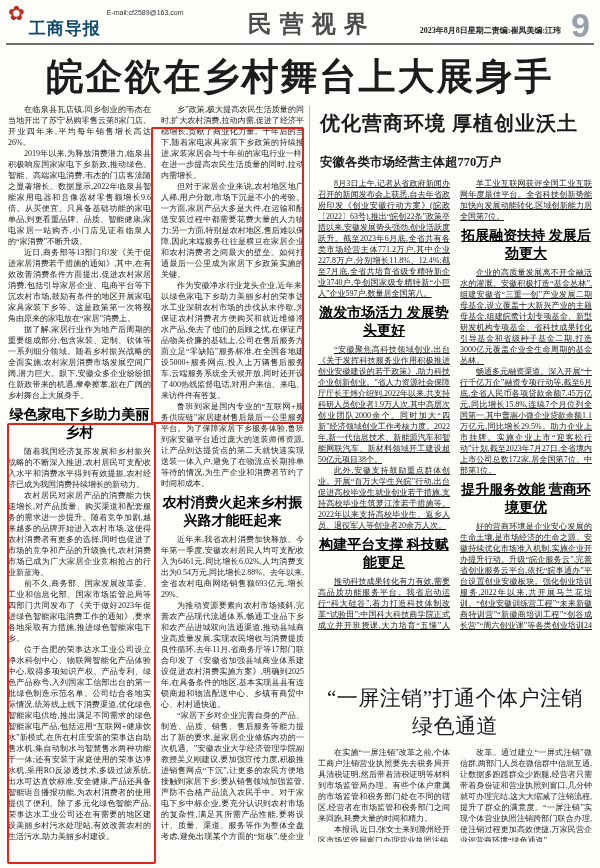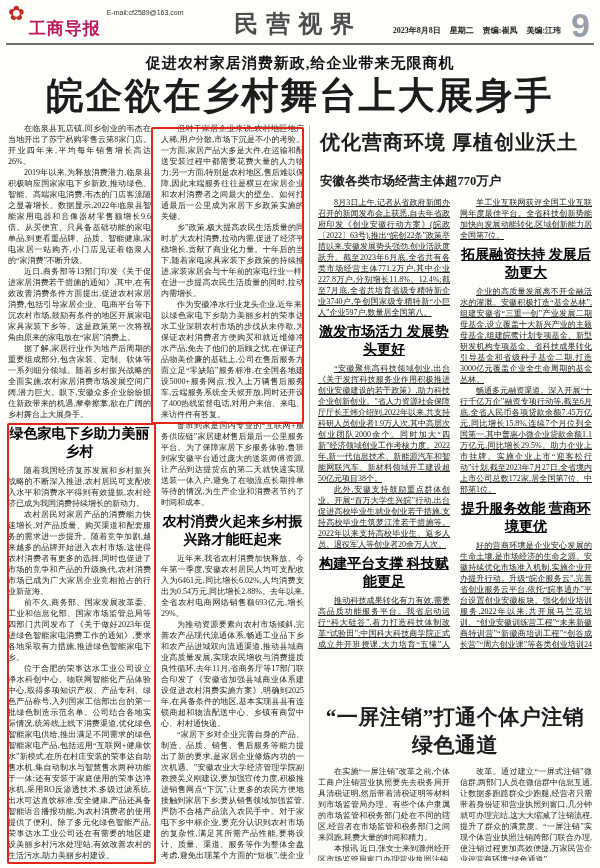--- a/index.html
+++ b/index.html
@@ -6,25 +6,25 @@
   html,body { background:#e8e8e8; }
   .page {
     position:relative; width:600px; height:868px; margin:0 auto;
     background:#fdfdfa; overflow:hidden; color:#1c1c1c;
     font-family:"Liberation Serif","DejaVu Serif",serif;
   }
   
   .masthead { height:40px; padding:10px 10px 0 8px; display:flex; align-items:flex-end; justify-content:space-between; }
   .mast-left { display:flex; align-items:center; gap:4px; }
   .logo-icon { color:#c42b23; font-size:20px; line-height:20px; }
-  .paper-name { color:#be185d; font-weight:bold; font-size:17px; letter-spacing:1px; font-family:"Liberation Serif",serif;margin-top:32px; }
+  .paper-name { color:#0c4a6e; font-weight:bold; font-size:17px; letter-spacing:1px; font-family:"Liberation Serif",serif;margin-top:32px; }
   .email { font-size:7px; color:#333; margin-left:2px; font-family:"Liberation Sans",sans-serif; }
   .mast-center { font-size:24px; font-weight:bold; color:#4c4c4c; letter-spacing:8px; transform:translateX(10px); }
   .mast-right { display:flex; align-items:flex-end; gap:10px; }
-  .mast-meta { font-size:8px; font-weight:bold; color:#222; display:flex; gap:9px; padding-bottom:4px; }
+  .mast-meta { font-size:8px; font-weight:bold; color:#222; display:flex; padding-bottom:4px; }
   .page-num { font-size:34px; line-height:30px; font-weight:bold; color:#98a0ab; font-family:"Liberation Sans",sans-serif; }
   .rule { border-top:2px solid #6d6d6d; margin:3px 6px 0 6px; }
   
   .lead { text-align:center; padding-top:9px; }
   .kicker { font-size:15px; font-weight:bold; color:#111; letter-spacing:1px; }
   .headline { font-size:37px; line-height:42px; font-weight:900; letter-spacing:2px; margin-top:2px; }
   
   .content { display:flex; padding:6px 8px 0 8px; height:744px; }
   .left-half { display:flex; width:296px; flex:0 0 296px; }
   .left-half .col { width:143px; overflow:hidden; }
@@ -32,21 +32,21 @@
   .vdiv { width:1px; background:#b9b9b9; margin:2px 5px 6px 5px; }
   .right-half { flex:1; display:flex; flex-direction:column; overflow:hidden; padding-left:3px;gap:42px; }
   .biz { height:528px; overflow:hidden; }
   .biz-title { font-size:20px; font-weight:900; letter-spacing:1px; margin:6px 0 3px 2px; }
   .biz-sub { font-size:12.5px; font-weight:bold; margin:17px 0 7px 2px; }
   .cols { display:flex; }
   .cols .col { width:140px; overflow:hidden; }
   .cols .col + .col { margin-left:10px; }
   .biz .cols .col { height:456px;text-decoration:underline; }
   .notice { flex:1; overflow:hidden; }
-  .notice-title { font-size:21px; font-weight:700; text-align:center; letter-spacing:0.5px; margin:10px 0 7px 0; }
+  .notice-title { font-size:21px; font-weight:400; text-align:center; letter-spacing:0.5px; margin:10px 0 7px 0; }
   .notice .cols .col { height:168px; }
   
   .para { font-size:8px; line-height:11px; text-align:justify; text-indent:2em; color:#242424; }
   .subhead { font-size:14px; font-weight:bold; text-align:center; margin:5px 0 4px 0; color:#000; }
   
   .hl { position:absolute; border:2px solid #e3261c; border-radius:2px; pointer-events:none; }
   .hl-col2-top { left:151px; top:127px; width:153px; height:297px; }
   .hl-col1-bottom { left:7px;  top:423px; width:149px; height:441px; }
 </style>
 </head>
@@ -67,42 +67,41 @@
         <span>星期二</span>
         <span>责编:崔凤</span>
         <span>美编:江玮</span>
       </div>
       <span class="page-num">9</span>
     </div>
   </header>
   <div class="rule"></div>
 
   <div class="lead">
-    <div class="kicker">促进农村家居消费新政,给企业带来无限商机</div>
     <h1 class="headline">皖企欲在乡村舞台上大展身手</h1>
   </div>
 
   <div class="content">
 
     <section class="left-half">
       <div class="col">
           <p class="para">在临泉县瓦店镇,回乡创业的韦杰在当地开出了苏宁易购零售云第8家门店。开业四年来,平均每年销售增长高达26%。</p>
           <p class="para">2019年以来,为释放消费潜力,临泉县积极响应国家家电下乡新政,推动绿色、智能、高端家电消费,韦杰的门店客流随之显著增长。数据显示,2022年临泉县智能家用电器和音像器材零售额增长9.6倍。从买便宜、只具备基础功能的家电单品,到更看重品牌、品质、智能健康,家电家居一站购齐,小门店见证着临泉人的“家消费”不断升级。</p>
           <p class="para">近日,商务部等13部门印发《关于促进家居消费若干措施的通知》,其中,在有效改善消费条件方面提出,促进农村家居消费,包括引导家居企业、电商平台等下沉农村市场,鼓励有条件的地区开展家电家具家装下乡等。这是政策第一次将视角由原来的家电放在“家居”消费上。</p>
           <p class="para">据了解,家居行业作为地产后周期的重要组成部分,包含家装、定制、软体等一系列细分领域。随着乡村振兴战略的全面实施,农村家居消费市场发展空间广阔,潜力巨大。眼下,安徽众多企业纷纷抓住新政带来的机遇,摩拳擦掌,欲在广阔的乡村舞台上大展身手。</p>
           <h3 class="subhead">绿色家电下乡助力美丽乡村</h3>
           <p class="para">随着我国经济复苏发展和乡村振兴战略的不断深入推进,农村居民可支配收入水平和消费水平得到有效提振,农村经济已成为我国消费持续增长的新动力。</p>
           <p class="para">农村居民对家居产品的消费能力快速增长,对产品质量、购买渠道和配套服务的需求进一步提升。随着竞争加剧,越来越多的品牌开始进入农村市场,这使得农村消费者有更多的选择,同时也促进了市场的竞争和产品的升级换代,农村消费市场已成为广大家居企业竞相抢占的行业新蓝海。</p>
           <p class="para">前不久,商务部、国家发展改革委、工业和信息化部、国家市场监管总局等四部门共同发布了《关于做好2023年促进绿色智能家电消费工作的通知》,要求各地采取有力措施,推进绿色智能家电下乡。</p>
           <p class="para">位于合肥的荣事达水工业公司设立净水科创中心、物联网智能化产品体验中心,取得多项知识产权、产品专利、绿色产品称号,入列国家工信部出台的第一批绿色制造示范名单。公司结合各地实际情况,统筹线上线下消费渠道,优化绿色智能家电供给,推出满足不同需求的绿色智能家电产品,包括运用“互联网+健康饮水”新模式,在所在村庄安装的荣事达自助售水机,集自动制水与智慧售水两种功能于一体;还有安装于家庭使用的荣事达净水机,采用RO反渗透技术,多级过滤系统,出水可达直饮标准,安全健康,产品还具备智能语音播报功能,为农村消费者的使用提供了便利。除了多元化绿色智能产品,荣事达水工业公司还在有需要的地区建设美丽乡村污水处理站,有效改善农村的生活污水,助力美丽乡村建设。</p>
           <h3 class="subhead">打通家居下乡最后一公里</h3>
         </div>
       <div class="col">
+          <p class="para">乡”政策,极大提高农民生活质量的同时,扩大农村消费,拉动内需,促进了经济平稳增长,贡献了商业化力量。十年后的当下,随着家电家具家装下乡政策的持续推进,家装家居会与十年前的家电行业一样,在进一步提高农民生活质量的同时,拉动内需增长。</p>
           <p class="para">但对于家居企业来说,农村地区地广人稀,用户分散,市场下沉是不小的考验。一方面,家居产品大多是大件,在运输和配送安装过程中都需要花费大量的人力物力;另一方面,特别是农村地区,售后难以保障,因此末端服务往往是横亘在家居企业和农村消费者之间最大的壁垒。如何打通最后一公里成为家居下乡政策实施的关键。</p>
-          <p class="para">乡”政策,极大提高农民生活质量的同时,扩大农村消费,拉动内需,促进了经济平稳增长,贡献了商业化力量。十年后的当下,随着家电家具家装下乡政策的持续推进,家装家居会与十年前的家电行业一样,在进一步提高农民生活质量的同时,拉动内需增长。</p>
           <p class="para">作为安徽净水行业龙头企业,近年来,以绿色家电下乡助力美丽乡村的荣事达水工业深耕农村市场的步伐从未停歇,为保证农村消费者方便购买和就近维修净水产品,免去了他们的后顾之忧,在保证产品物美价廉的基础上,公司在售后服务方面立足“零缺陷”服务标准,在全国各地建设5000+服务网点,投入上万辆售后服务车,云端服务系统全天候开放,同时还开设了400热线监督电话,对用户来信、来电、来访件件有答复。</p>
           <p class="para">鲁班到家是国内专业的“互联网+服务供应链”家居建材售后最后一公里服务平台。为了保障家居下乡服务体验,鲁班到家安徽平台通过庞大的送装师傅资源,让产品到达提货点的第二天就快速实现送装一体入户,避免了在物流点长期排单等待的情况,为生产企业和消费者节约了时间和成本。</p>
           <h3 class="subhead">农村消费火起来乡村振兴路才能旺起来</h3>
           <p class="para">近年来,我省农村消费加快释放。今年第一季度,安徽农村居民人均可支配收入为6461元,同比增长6.02%,人均消费支出为0.54万元,同比增长2.88%。去年以来,全省农村电商网络销售额693亿元,增长29%。</p>
           <p class="para">为推动资源要素向农村市场倾斜,完善农产品现代流通体系,畅通工业品下乡和农产品进城双向流通渠道,推动县域商业高质量发展,实现农民增收与消费提质良性循环,去年11月,省商务厅等17部门联合印发了《安徽省加强县域商业体系建设促进农村消费实施方案》,明确到2025年,在具备条件的地区,基本实现县县有连锁商超和物流配送中心、乡镇有商贸中心、村村通快递。</p>
           <p class="para">“家居下乡对企业完善自身的产品、制造、品质、销售、售后服务等能力提出了新的要求,是家居企业修炼内功的一次机遇。”安徽农业大学经济管理学院副教授吴义刚建议,要加强宣传力度,积极推进销售网点“下沉”,让更多的农民方便地接触到家居下乡;要从销售领域加强监管,严防不合格产品流入农民手中。对于家电下乡中标企业,要充分认识到农村市场的复杂性,满足其所需产品性能,要将设计、质量、渠道、服务等作为整体全盘考虑,避免出现某个方面的“短板”,使企业在激烈的市场竞争中赢得更广阔的发展空间。</p>
         </div>
     </section>
 
     <div class="vdiv"></div>

